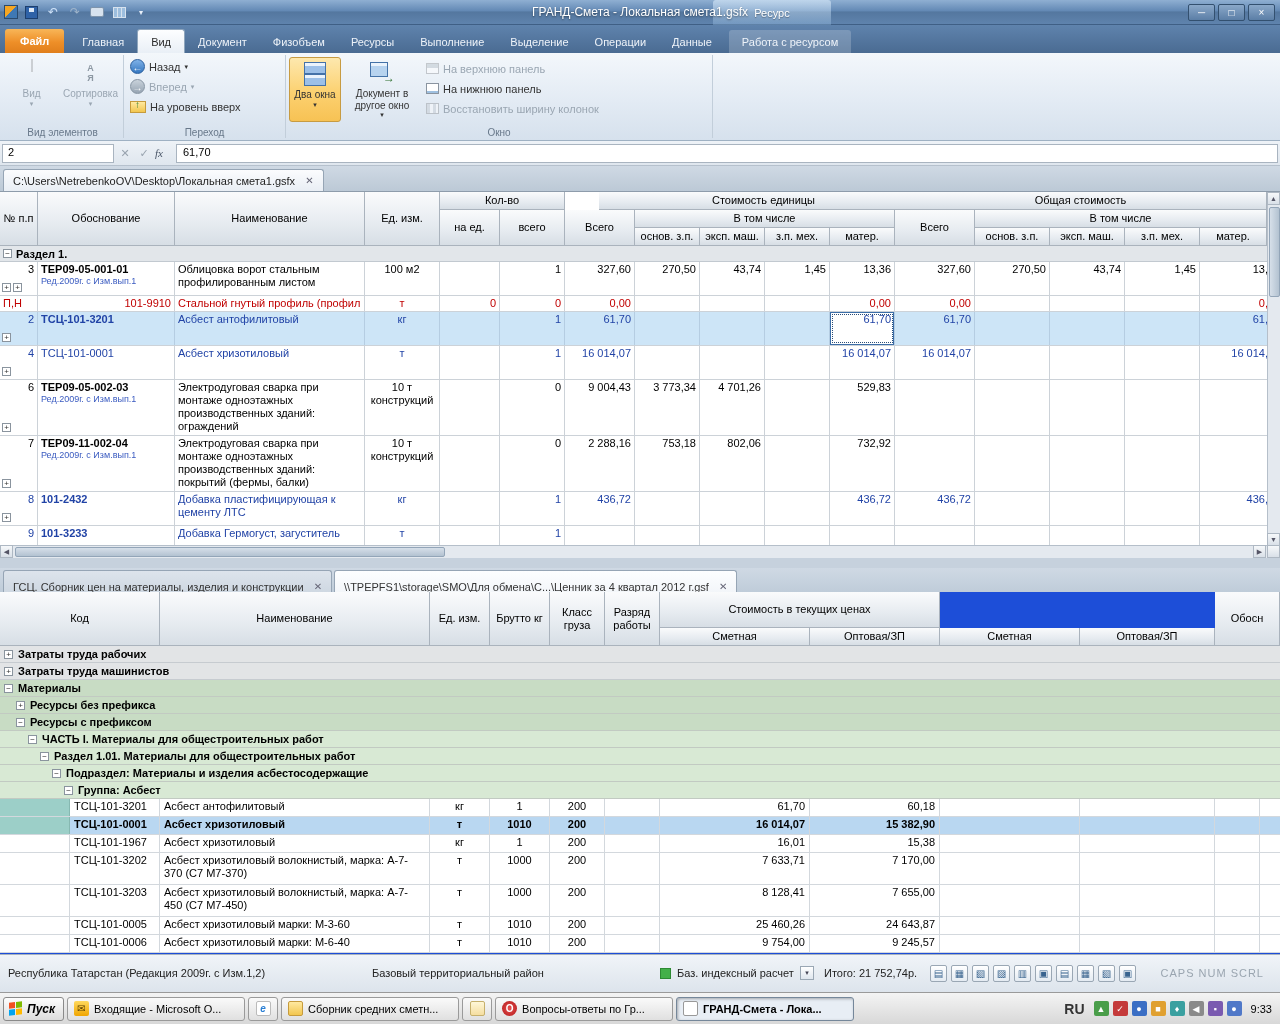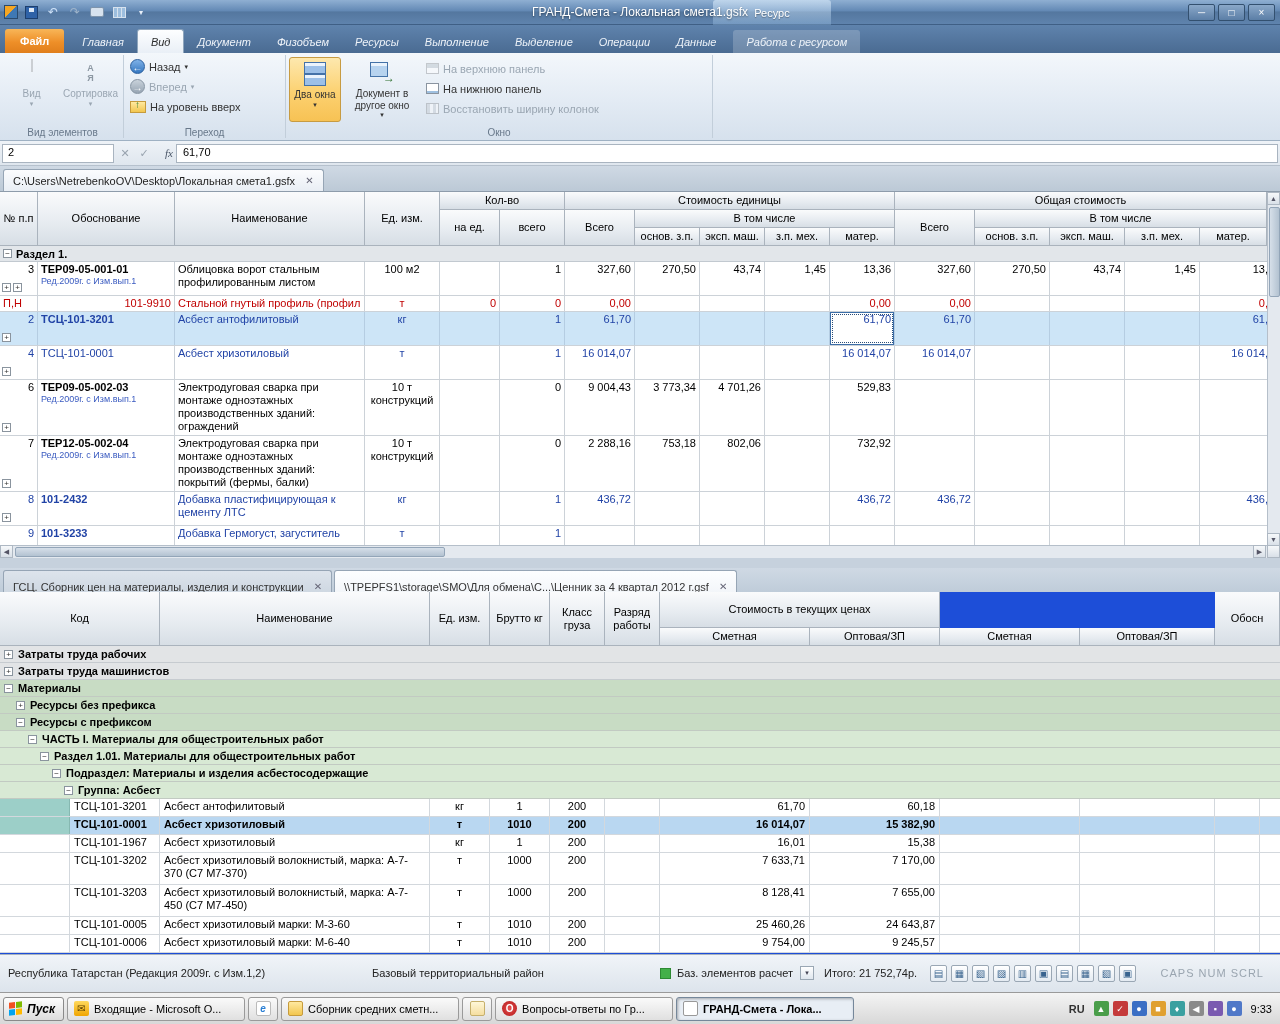--- a/index.html
+++ b/index.html
@@ -26,21 +26,21 @@
     color:#fff;text-shadow:0 1px 1px rgba(0,0,0,.35);}
   .win-controls{position:absolute;right:5px;top:4px;display:flex;gap:3px;}
   .win-btn{width:27px;height:17px;border:1px solid #33506f;border-radius:2px;background:linear-gradient(#8aa8c9,#5b7ea6);
     color:#fff;font-size:10px;display:flex;align-items:center;justify-content:center;line-height:1;}
 
   
   .tabstrip{position:absolute;left:0;top:25px;width:1280px;height:28px;
     background:linear-gradient(#5f83ad,#4a6b92);display:flex;align-items:flex-end;padding-left:5px;}
   .ftab{height:24px;padding:0 15px;margin-right:5px;background:linear-gradient(#f8b658,#ee8f28 55%,#e07f1c);
     color:#fff;font-weight:bold;border-radius:3px 3px 0 0;display:flex;align-items:center;}
-  .rtab{height:23px;padding:0 13px;color:#eef3f9;display:flex;align-items:center;border-radius:3px 3px 0 0;white-space:nowrap;font-style:italic;}
+  .rtab{height:23px;padding:0 13px;color:#eef3f9;display:flex;align-items:center;border-radius:3px 3px 0 0;white-space:nowrap;}
   .rtab.active{height:24px;background:linear-gradient(#fdfeff,#e9eff6);color:#2b2b2b;border:1px solid #8fa6bd;border-bottom:none;}
   .rtab.contextual{background:rgba(255,255,255,.2);margin-left:4px;}
 
   
   .ribbon{position:absolute;left:0;top:53px;width:1280px;height:88px;
     background:linear-gradient(#f3f7fb,#e3ebf4 55%,#d6e1ed);border-bottom:1px solid #9fb1c3;}
   .rgroup{position:absolute;top:2px;bottom:2px;border-right:1px solid #c2ceda;}
   .rg-label{position:absolute;left:0;right:0;bottom:0;text-align:center;font-size:10px;color:#68788a;}
   .rg-content{position:absolute;left:3px;right:3px;top:2px;bottom:16px;display:flex;gap:3px;align-items:stretch;}
   .rg-content.col{flex-direction:column;justify-content:flex-start;gap:1px;}
@@ -73,21 +73,21 @@
   .ic-ptop{background:linear-gradient(#9fc0e0 0 4px,#fff 4px);}
   .ic-pbot{background:linear-gradient(#fff 0 7px,#9fc0e0 7px);}
   .ic-pcols{background:repeating-linear-gradient(90deg,#b9cde2 0 3px,#fff 3px 6px);}
   .dis{opacity:.45;filter:grayscale(.7);}
 
   
   .formula{position:absolute;left:0;top:141px;width:1280px;height:25px;background:linear-gradient(#eef2f7,#dfe6ee);
     border-bottom:1px solid #b6c1cd;display:flex;align-items:center;padding:0 2px;gap:3px;}
   .cellref{width:112px;height:19px;background:#fff;border:1px solid #a9b4c0;padding:1px 5px;}
   .fbtn{width:16px;text-align:center;color:#98a3ae;font-size:11px;}
-  .fx{font-style:italic;font-family:"Liberation Serif","DejaVu Serif",serif;color:#4a5668;width:18px;text-align:right;}
+  .fx{font-style:italic;font-family:"Liberation Serif","DejaVu Serif",serif;color:#4a5668;width:18px;text-align:left;}
   .fvalue{flex:1;height:19px;background:#fff;border:1px solid #a9b4c0;padding:1px 6px;}
 
   
   .doctabs{position:absolute;left:0;top:166px;width:1280px;height:25px;background:linear-gradient(#cfd9e4,#bcc9d6);padding:3px 0 0 3px;}
   .dtab{display:inline-flex;align-items:center;gap:10px;height:22px;padding:0 9px;
     background:linear-gradient(#fbfcfe,#e9eef4);border:1px solid #96a5b5;border-bottom:none;border-radius:3px 3px 0 0;color:#222;}
   .closex{color:#667;font-size:10px;}
 
   
   .uppertable{position:absolute;left:0;top:191px;width:1280px;height:354px;background:#fff;overflow:hidden;border-top:1px solid #8e9cab;}
@@ -169,21 +169,21 @@
   .tbi{width:15px;height:15px;flex:0 0 auto;border-radius:2px;display:flex;align-items:center;justify-content:center;font-size:10px;color:#fff;}
   .ic-outlook-icon{background:linear-gradient(#ffd95e,#f0a500);color:#5a4000;}
   .ic-internet-explorer-icon{background:#fff;color:#2a7fd4;font-style:italic;font-weight:bold;border:1px solid #bbb;}
   .ic-folder-icon{background:linear-gradient(#ffe9a0,#f2c64f);border:1px solid #c69b3c;}
   .ic-folder-window-icon{background:linear-gradient(#fff7d8,#f5deA0);border:1px solid #c6b06c;}
   .ic-help-icon{background:radial-gradient(#e85050,#b01818);border-radius:50%;font-weight:bold;}
   .ic-grand-app-icon{background:#fff;border:1px solid #999;display:grid;grid-template-columns:1fr 1fr;grid-template-rows:1fr 1fr;padding:1px;gap:1px;}
   .ic-grand-app-icon i:nth-child(1){background:#f2a000;} .ic-grand-app-icon i:nth-child(2){background:#5a9e3a;}
   .ic-grand-app-icon i:nth-child(3){background:#3a6ea5;} .ic-grand-app-icon i:nth-child(4){background:#c0c0c0;}
   .tray{margin-left:auto;display:flex;align-items:center;gap:5px;padding-right:5px;flex:0 0 auto;}
-  .lang{font-size:11px;font-weight:bold;color:#333;padding:2px 4px;}
+  .lang{font-size:14px;font-weight:bold;color:#333;padding:2px 4px;}
   .trayicons{display:flex;gap:4px;align-items:center;}
   .tri{width:15px;height:15px;border-radius:2px;display:flex;align-items:center;justify-content:center;font-size:9px;color:#fff;}
   .tri:nth-child(1){background:#4a9e4a;} .tri:nth-child(2){background:#c43a3a;} .tri:nth-child(3){background:#3a6ec4;}
   .tri:nth-child(4){background:#e0a030;} .tri:nth-child(5){background:#3aa0a0;} .tri:nth-child(6){background:#8a8a8a;}
   .tri:nth-child(7){background:#7a5ab0;} .tri:nth-child(8){background:#5078c8;}
   .time{font-size:11px;margin-left:4px;}
 </style>
 </head>
 <body>
 
@@ -329,21 +329,21 @@
         </div>
       <div class="hc" style="left:440px;top:0;width:125px;height:18px">
           <span>Кол-во</span>
         </div>
       <div class="hc" style="left:440px;top:18px;width:60px;height:36px">
           <span>на ед.</span>
         </div>
       <div class="hc" style="left:500px;top:18px;width:65px;height:36px">
           <span>всего</span>
         </div>
-      <div class="hc" style="left:565px;top:0;width:330px;height:18px">
+      <div class="hc" style="left:599px;top:0;width:330px;height:18px">
           <span>Стоимость единицы</span>
         </div>
       <div class="hc" style="left:565px;top:18px;width:70px;height:36px">
           <span>Всего</span>
         </div>
       <div class="hc" style="left:635px;top:18px;width:260px;height:18px">
           <span>В том числе</span>
         </div>
       <div class="hc" style="left:635px;top:36px;width:65px;height:18px">
           <span>основ. з.п.</span>
@@ -498,21 +498,21 @@
           <div class="r"></div>
           <div class="r"></div>
           <div class="r"></div>
         </div>
         <div class="et-row ter" style="height: 56px;">
           <div class="cnum">
             <span class="rownum">7</span>
             <span class="xbox xb" style="left:2px">+</span>
           </div>
           <div class="">
-            <div class="codeb">ТЕР12-05-002-04</div>
+            <div class="codeb">ТЕР09-11-002-04</div>
             <div class="note">Ред.2009г. с Изм.вып.1</div>
           </div>
           <div class="">Электродуговая сварка при монтаже одноэтажных производственных зданий: покрытий (фермы, балки)</div>
           <div class="c">10 т конструкций</div>
           <div class="r"></div>
           <div class="r">0</div>
           <div class="r">2 288,16</div>
           <div class="r">753,18</div>
           <div class="r">802,06</div>
           <div class="r"></div>
@@ -768,21 +768,21 @@
           <div class="r"></div>
           <div class=""></div>
         </div>
       </div>
   </div>
 
   <div class="statusbar">
     <span class="sb-item" style="left:8px">Республика Татарстан (Редакция 2009г. с Изм.1,2)</span>
     <span class="sb-item" style="left:372px">Базовый территориальный район</span>
     <span class="sb-green" style="left:660px"></span>
-    <span class="sb-item" style="left:677px">Баз. элементов расчет</span>
+    <span class="sb-item" style="left:677px">Баз. индексный расчет</span>
     <span class="sb-dd" style="left:800px">▾</span>
     <span class="sb-item" style="left:824px">Итого: 21 752,74р.</span>
     <span class="sb-icons" style="left:930px">
         <span class="sbi">▤</span>
         <span class="sbi">▦</span>
         <span class="sbi">▧</span>
         <span class="sbi">▨</span>
         <span class="sbi">▥</span>
         <span class="sbi">▣</span>
         <span class="sbi">▤</span>

